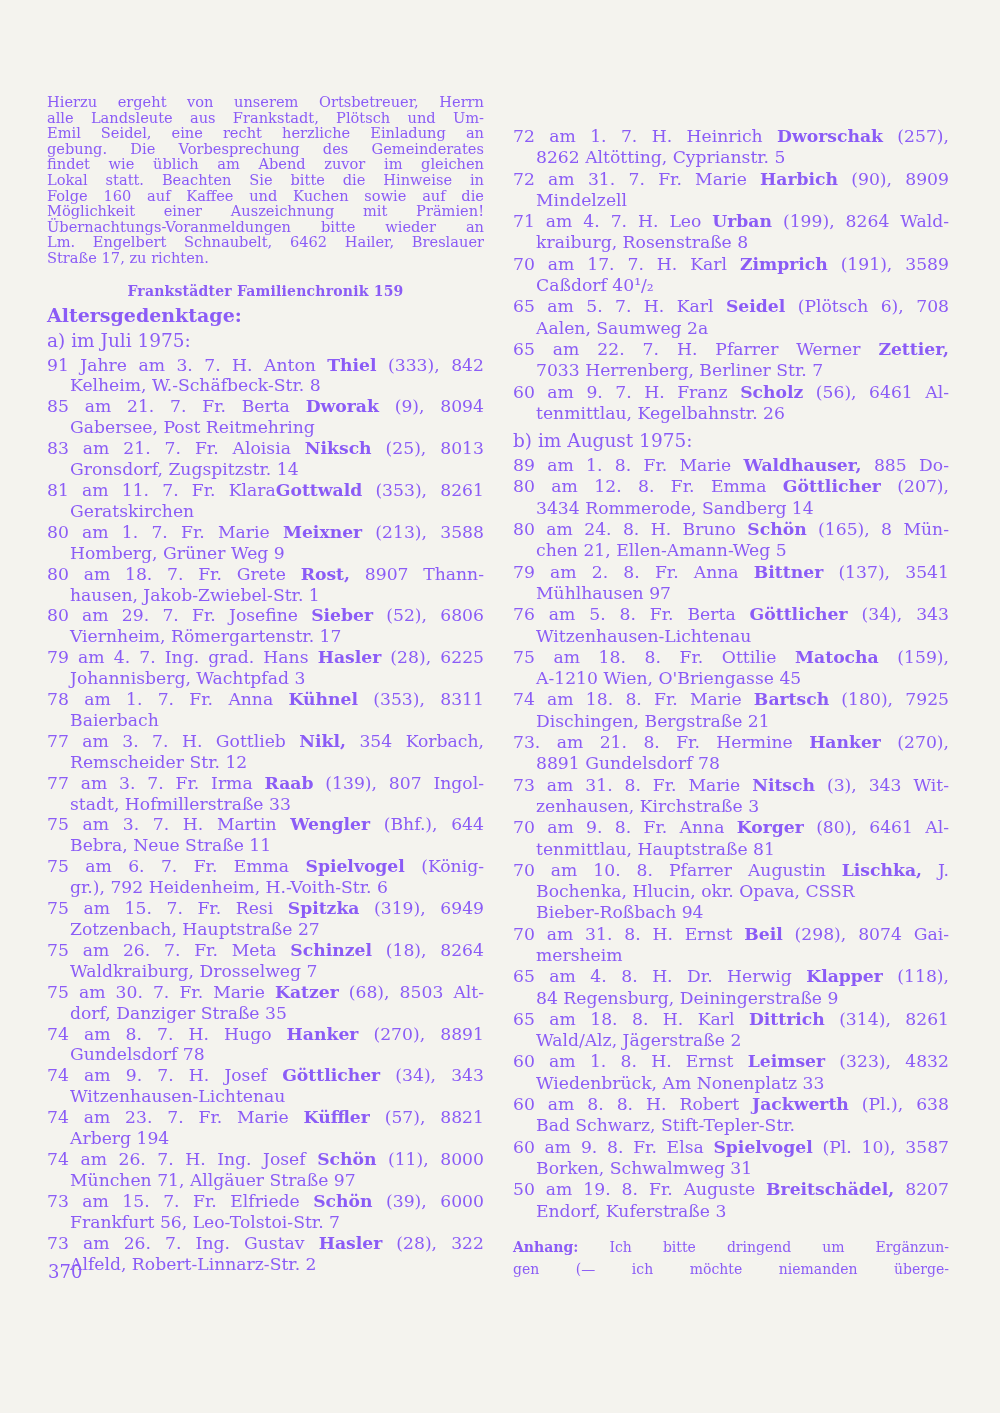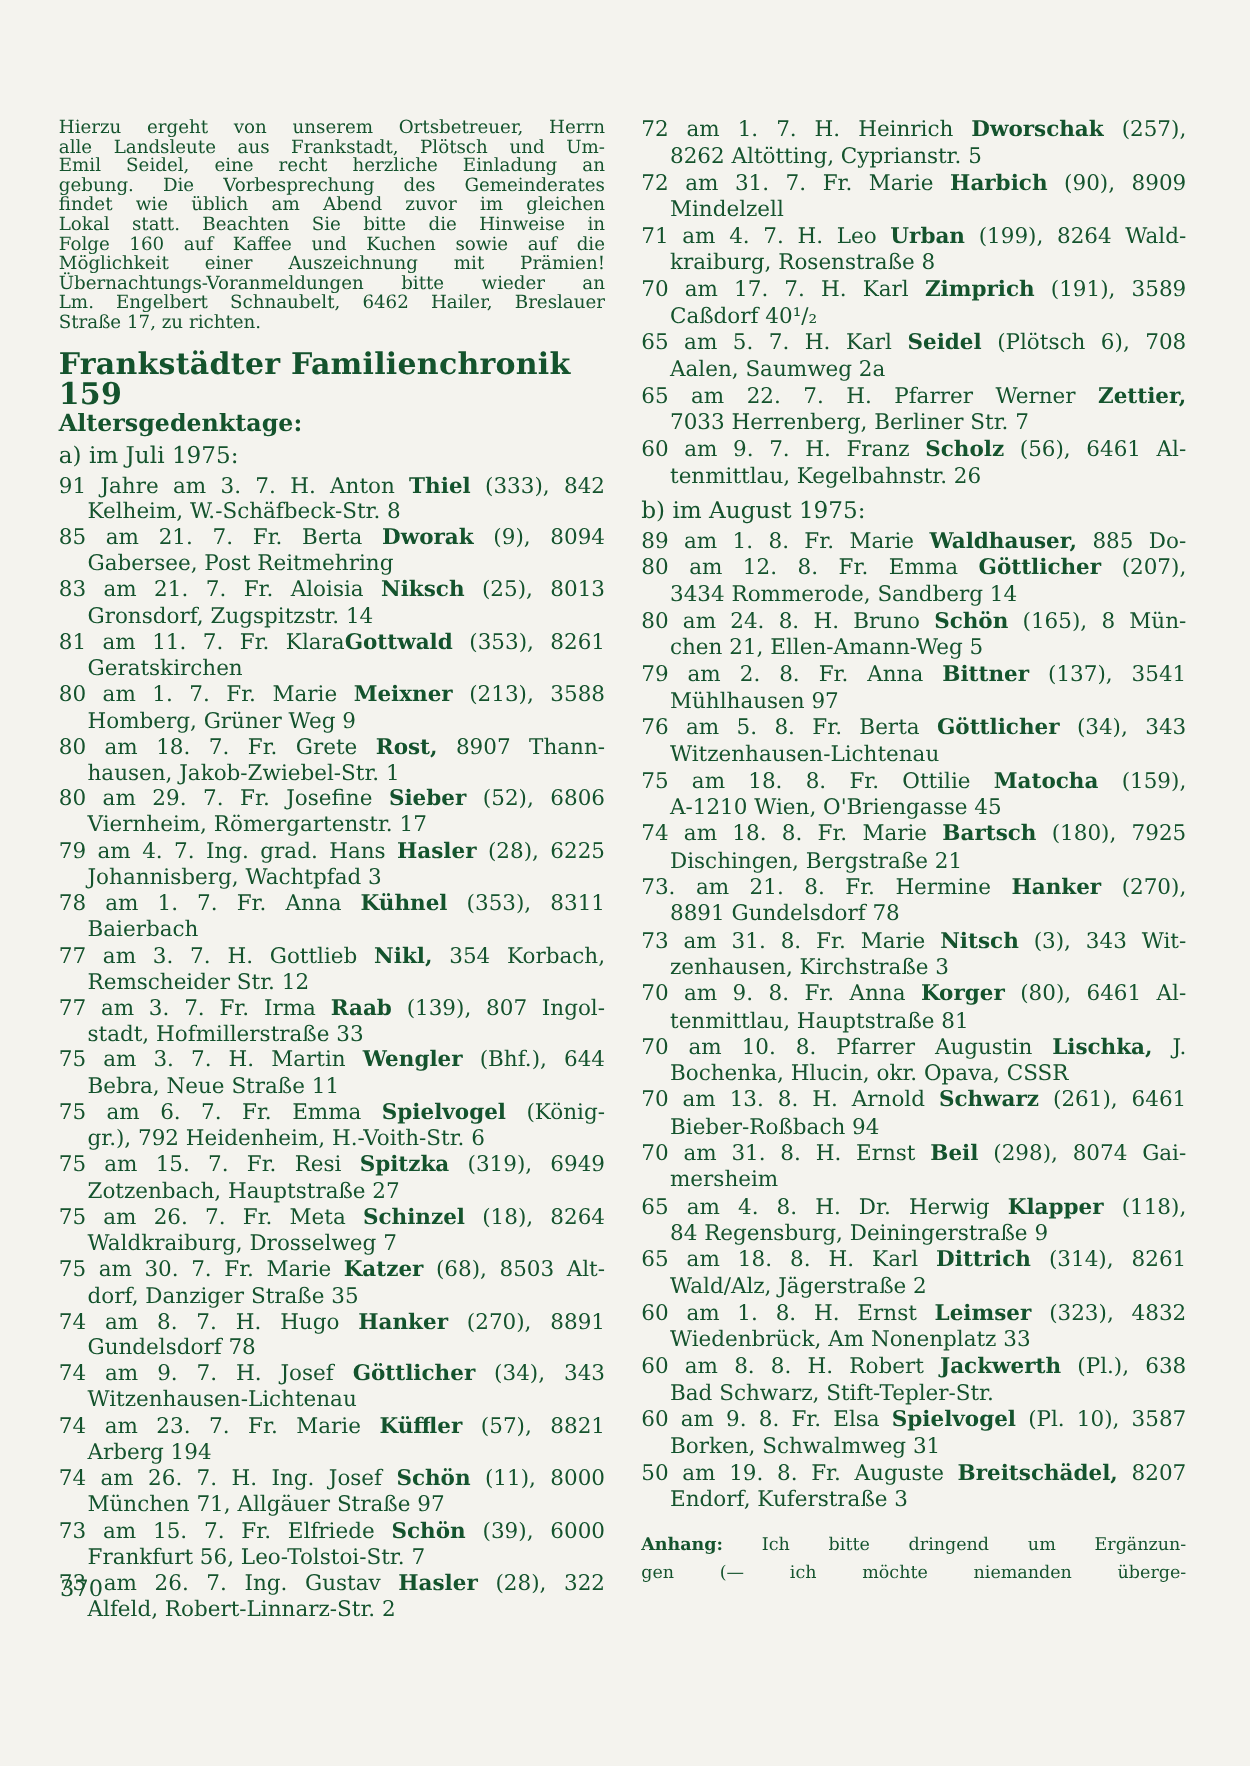--- a/index.html
+++ b/index.html
@@ -1,32 +1,32 @@
 <!DOCTYPE html>
 <html><head>
 <meta charset="utf-8">
 <style>
   html,body{margin:0;padding:0;background:#d8d6d0;}
   .page{
     position:relative;width:1000px;height:1413px;
     background:#f4f3ee;
     font-family:"DejaVu Serif", serif;
-    color:#14532d;
+    color:#8b5cf6;
     overflow:hidden;
   }
   .col{position:absolute;top:94px;}
   .col-left{left:47px;width:437px;}
-  .col-right{left:513px;width:436px;}
+  .col-right{left:513px;width:436px;margin-top:32px;}
   .block{margin:0;}
   .line{text-align:left;white-space:normal;}
   .line.just{text-align:justify;text-align-last:justify;}
   .line.ind{padding-left:23px;}
   .bold{font-weight:bold;}
   .intro .line{font-size:14.6px;line-height:15.6px;}
-  .title .line{font-size:24px;line-height:24px;letter-spacing:.2px;}
+  .title .line{font-size:14px;line-height:24px;letter-spacing:.2px;text-align:center;}
   .subtitle .line{font-size:19px;line-height:25px;}
   .label .line{font-size:18.5px;line-height:25px;}
   .entry .line{font-size:17.2px;}
   .col-left .entry .line{line-height:20.9px;}
   .col-right .entry .line{line-height:21.3px;}
   .slabel .line{font-size:18.5px;line-height:22px;}
   .para .line{font-size:14px;line-height:21.8px;}
   .page-number{position:absolute;left:48px;top:1261px;font-size:18px;}
 </style>
 </head>
@@ -214,21 +214,20 @@
       </div>
       <div class="block entry">
         <div class="line just"><span>70 am 9. 8. Fr. Anna </span><span class="bold">Korger</span><span> (80), 6461 Al-</span></div>
         <div class="line ind"><span>tenmittlau, Hauptstraße 81</span></div>
       </div>
       <div class="block entry">
         <div class="line just"><span>70 am 10. 8. Pfarrer Augustin </span><span class="bold">Lischka,</span><span> J.</span></div>
         <div class="line ind"><span>Bochenka, Hlucin, okr. Opava, CSSR</span></div>
       </div>
       <div class="block entry">
-        <div class="line just"><span>70 am 13. 8. H. Arnold </span><span class="bold">Schwarz</span><span> (261), 6461</span></div>
         <div class="line ind"><span>Bieber-Roßbach 94</span></div>
       </div>
       <div class="block entry">
         <div class="line just"><span>70 am 31. 8. H. Ernst </span><span class="bold">Beil</span><span> (298), 8074 Gai-</span></div>
         <div class="line ind"><span>mersheim</span></div>
       </div>
       <div class="block entry">
         <div class="line just"><span>65 am 4. 8. H. Dr. Herwig </span><span class="bold">Klapper</span><span> (118),</span></div>
         <div class="line ind"><span>84 Regensburg, Deiningerstraße 9</span></div>
       </div>

